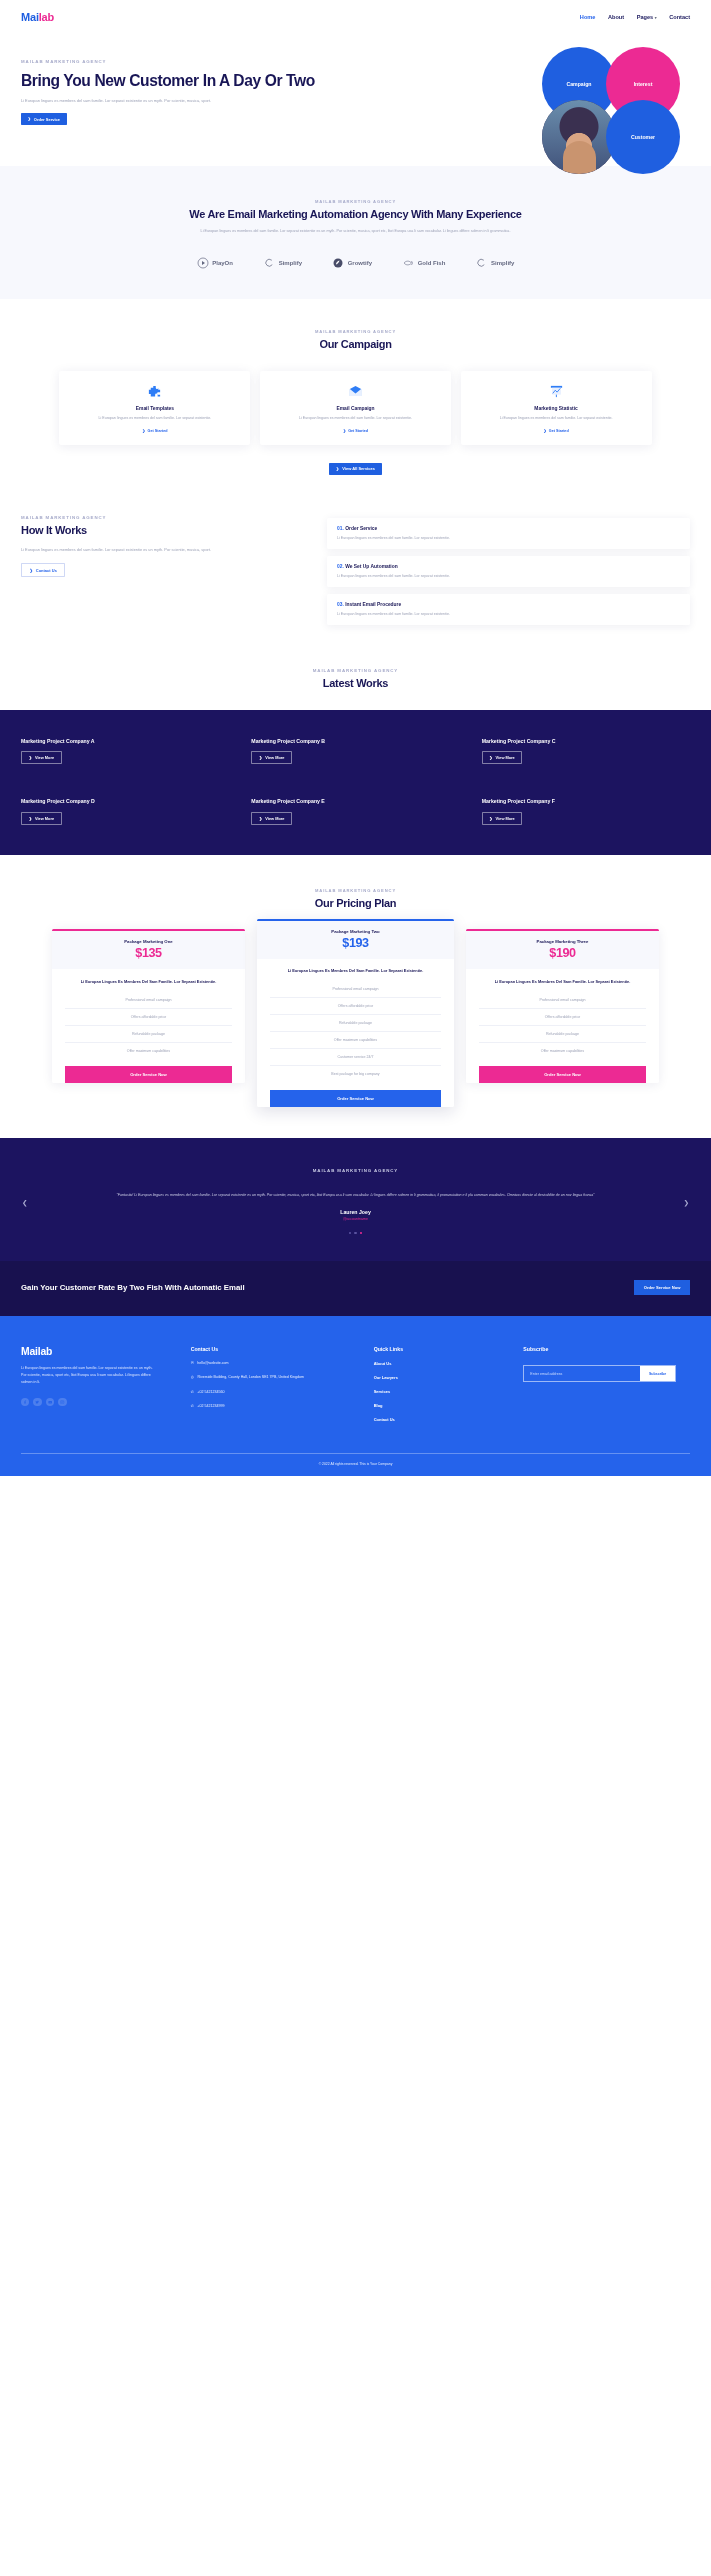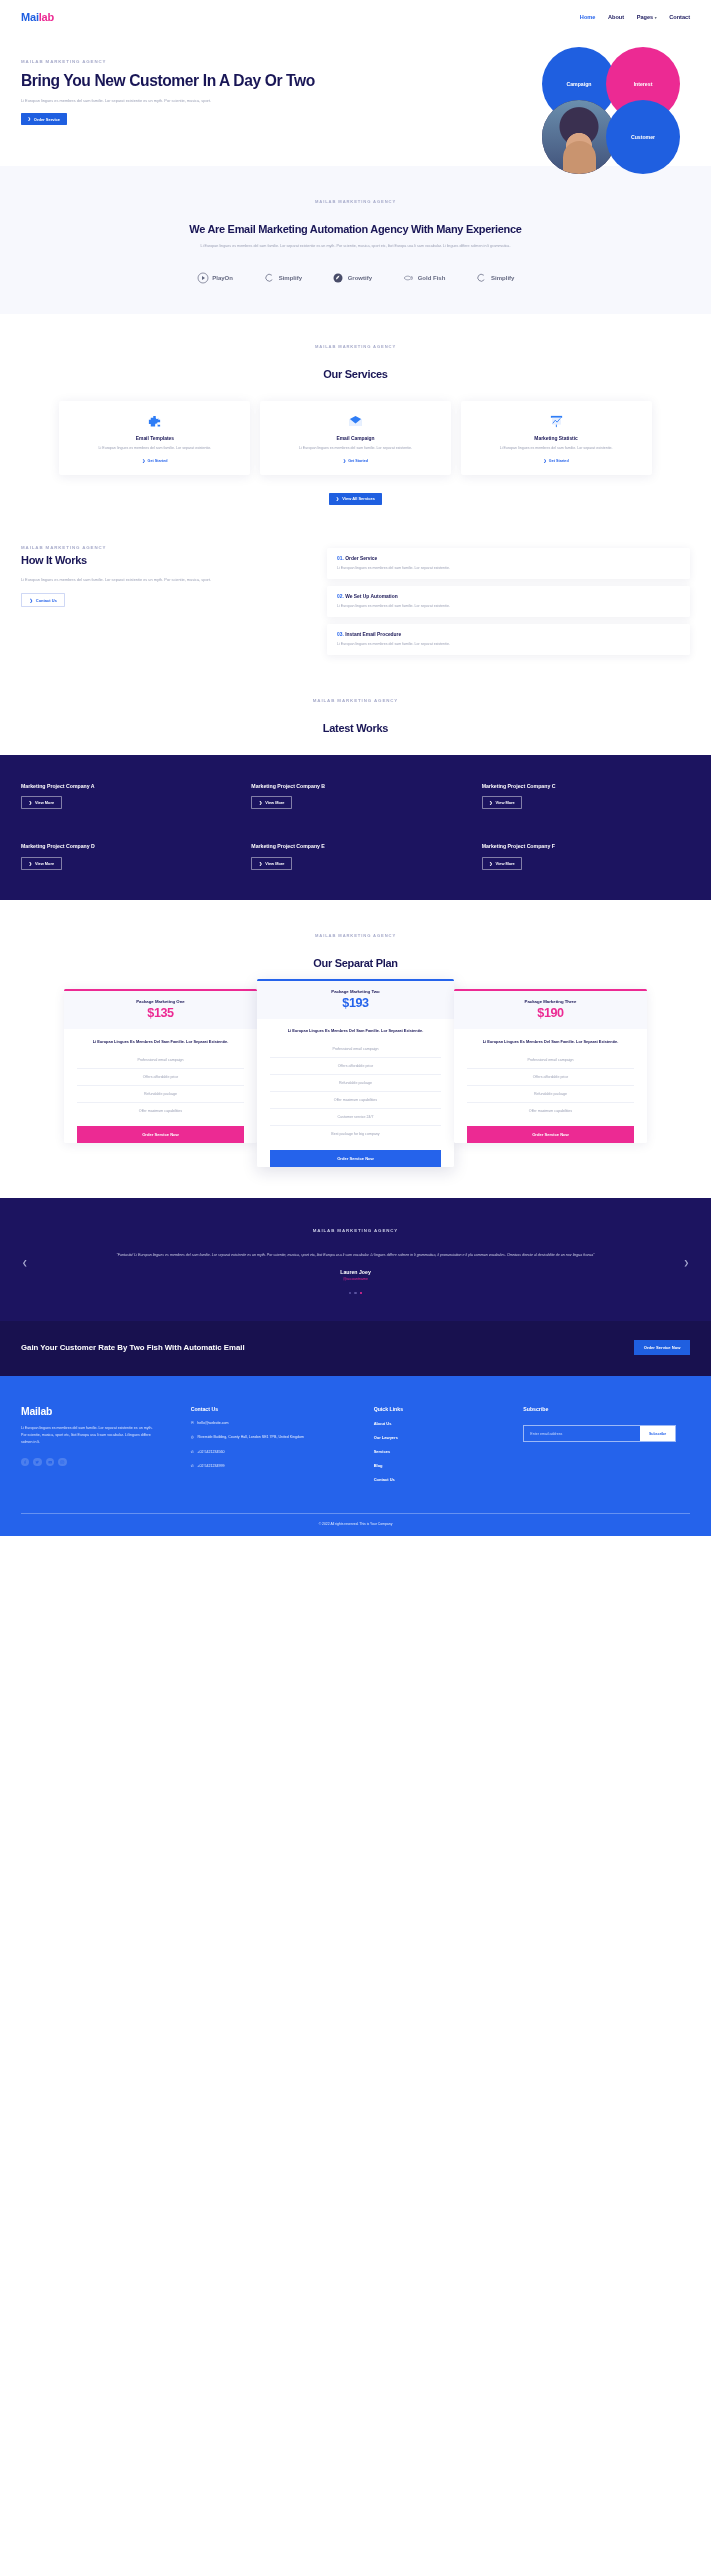--- a/index.html
+++ b/index.html
@@ -43,21 +43,21 @@
   .face { position:absolute; inset:0; background:
       radial-gradient(circle at 50% 62%, #d9a583 0 12.6px, transparent 13.3px),
       radial-gradient(circle at 50% 36%, #3a3050 0 19px, transparent 20px),
       linear-gradient(180deg,#6b8fae 0%, #41527a 100%);
   }
   .face::after{ content:""; position:absolute; left:21px; top:41px; width:33px; height:33px; border-radius:50% 50% 0 0; background:#c9946f; }
 
   
   .sec-head { text-align:center; }
   .sec-head .eyebrow { font-size:4.1px; }
-  .sec-title { font-size:11px; font-weight:800; letter-spacing:-0.3px; margin-top:19px; line-height:1.25; color:#191656; }
+  .sec-title { font-size:11px; font-weight:800; letter-spacing:-0.3px; margin-top:4px; line-height:1.25; color:#191656; }
   .sec-sub { font-size:3.7px; line-height:1.8; color:#9ba0b5; margin:6.7px auto 0; width:66%; text-align:center; }
 
   
   .band-about { background:#f7f8fd; padding:33px 0 30px; }
   .brands { display:flex; justify-content:center; align-items:center; gap:30px; margin-top:22px; }
   .brand { display:flex; align-items:center; gap:3.7px; color:#4a4f6b; font-size:6px; font-weight:600; opacity:.85; }
   .brand svg { display:block; }
 
   
   .band-services { padding:30px 0 0; background:#fff; }
@@ -83,21 +83,21 @@
 
   
   .band-works-head { padding:43px 0 19px; text-align:center; background:#fff; }
   .works { background:#1c1460; padding:28px 21px 30px; }
   .works-grid { display:grid; grid-template-columns:repeat(3,1fr); gap:34px 22px; }
   .work-title { font-size:5.2px; font-weight:800; color:#fff; }
   .btn-ghost { display:inline-flex; align-items:center; gap:3px; margin-top:7.4px; border:0.7px solid rgba(255,255,255,.45); color:#fff; background:transparent; font-size:3.9px; font-weight:700; padding:3px 6.7px; border-radius:0.7px; cursor:pointer; }
 
   
   .band-pricing { padding:33px 0 31px; background:#fff; }
-  .price-row { display:flex; justify-content:center; align-items:flex-start; margin-top:19px; }
+  .price-row { display:flex; justify-content:center; align-items:flex-start; gap:12px; margin-top:19px; }
   .price-card { width:193px; background:#fff; box-shadow:0 1.5px 10.4px rgba(24,22,86,.08); border-radius:1.5px; text-align:center; overflow:hidden; }
   .price-card.feat { width:197px; margin-top:-10.4px; box-shadow:0 4.4px 16.3px rgba(24,22,86,.13); }
   .price-top-line { height:1.5px; }
   .price-head { background:#f7f8fd; padding:8.1px 0 9px; }
   .pkg-name { font-size:4.3px; font-weight:800; color:#191656; }
   .pkg-price { font-size:12.6px; font-weight:800; margin-top:2.2px; letter-spacing:-0.4px; }
   .pkg-body { padding:9.6px 12.6px 0; }
   .pkg-lead { font-size:3.9px; font-weight:800; line-height:1.6; color:#191656; }
   .feat-list { margin-top:6.7px; }
   .feat-item { font-size:3.6px; color:#9ba0b5; padding:6px 0; border-bottom:0.7px solid #eef0f7; }
@@ -214,21 +214,21 @@
             <path d="M17 6a7 7 0 1 0 1 10" fill="none" stroke="#4a4f6b" stroke-width="1.5" stroke-linecap="round"></path>
           </svg>
         <span>Simplify</span>
       </div>
     </div>
   </div>
 
   <div class="band-services">
     <div class="sec-head">
       <div class="eyebrow">MAILAB MARKETING AGENCY</div>
-      <div class="sec-title">Our Services</div>
+      <div class="sec-title">Our Campaign</div>
     </div>
     <div class="svc-row">
       <div class="svc-card">
         <div class="svc-icon">
           <svg width="15" height="15" viewBox="0 0 24 24">
               <path d="M10 3h4v3a2 2 0 1 0 4 0V9h3v4h-3a2 2 0 1 0 0 4h3v3h-4v-3a2 2 0 1 0-4 0v3H6v-4H3V9h3V6h4z" fill="#2f7df6"></path>
             </svg>
         </div>
         <div class="svc-name">Email Templates</div>
         <div class="svc-desc">Li Europan lingues es membres del sam familie. Lor separat existentie.</div>
@@ -349,21 +349,21 @@
             <span>❯</span>
             <span>View More</span>
           </button>
       </div>
     </div>
   </div>
 
   <div class="band-pricing">
     <div class="sec-head">
       <div class="eyebrow">MAILAB MARKETING AGENCY</div>
-      <div class="sec-title">Our Separat Plan</div>
+      <div class="sec-title">Our Pricing Plan</div>
     </div>
     <div class="price-row">
 
       <div class="price-card">
         <div class="price-top-line" style="background:#ec2a93"></div>
         <div class="price-head">
           <div class="pkg-name">Package Marketing One</div>
           <div class="pkg-price" style="color:#ec2a93">$135</div>
         </div>
         <div class="pkg-body">

